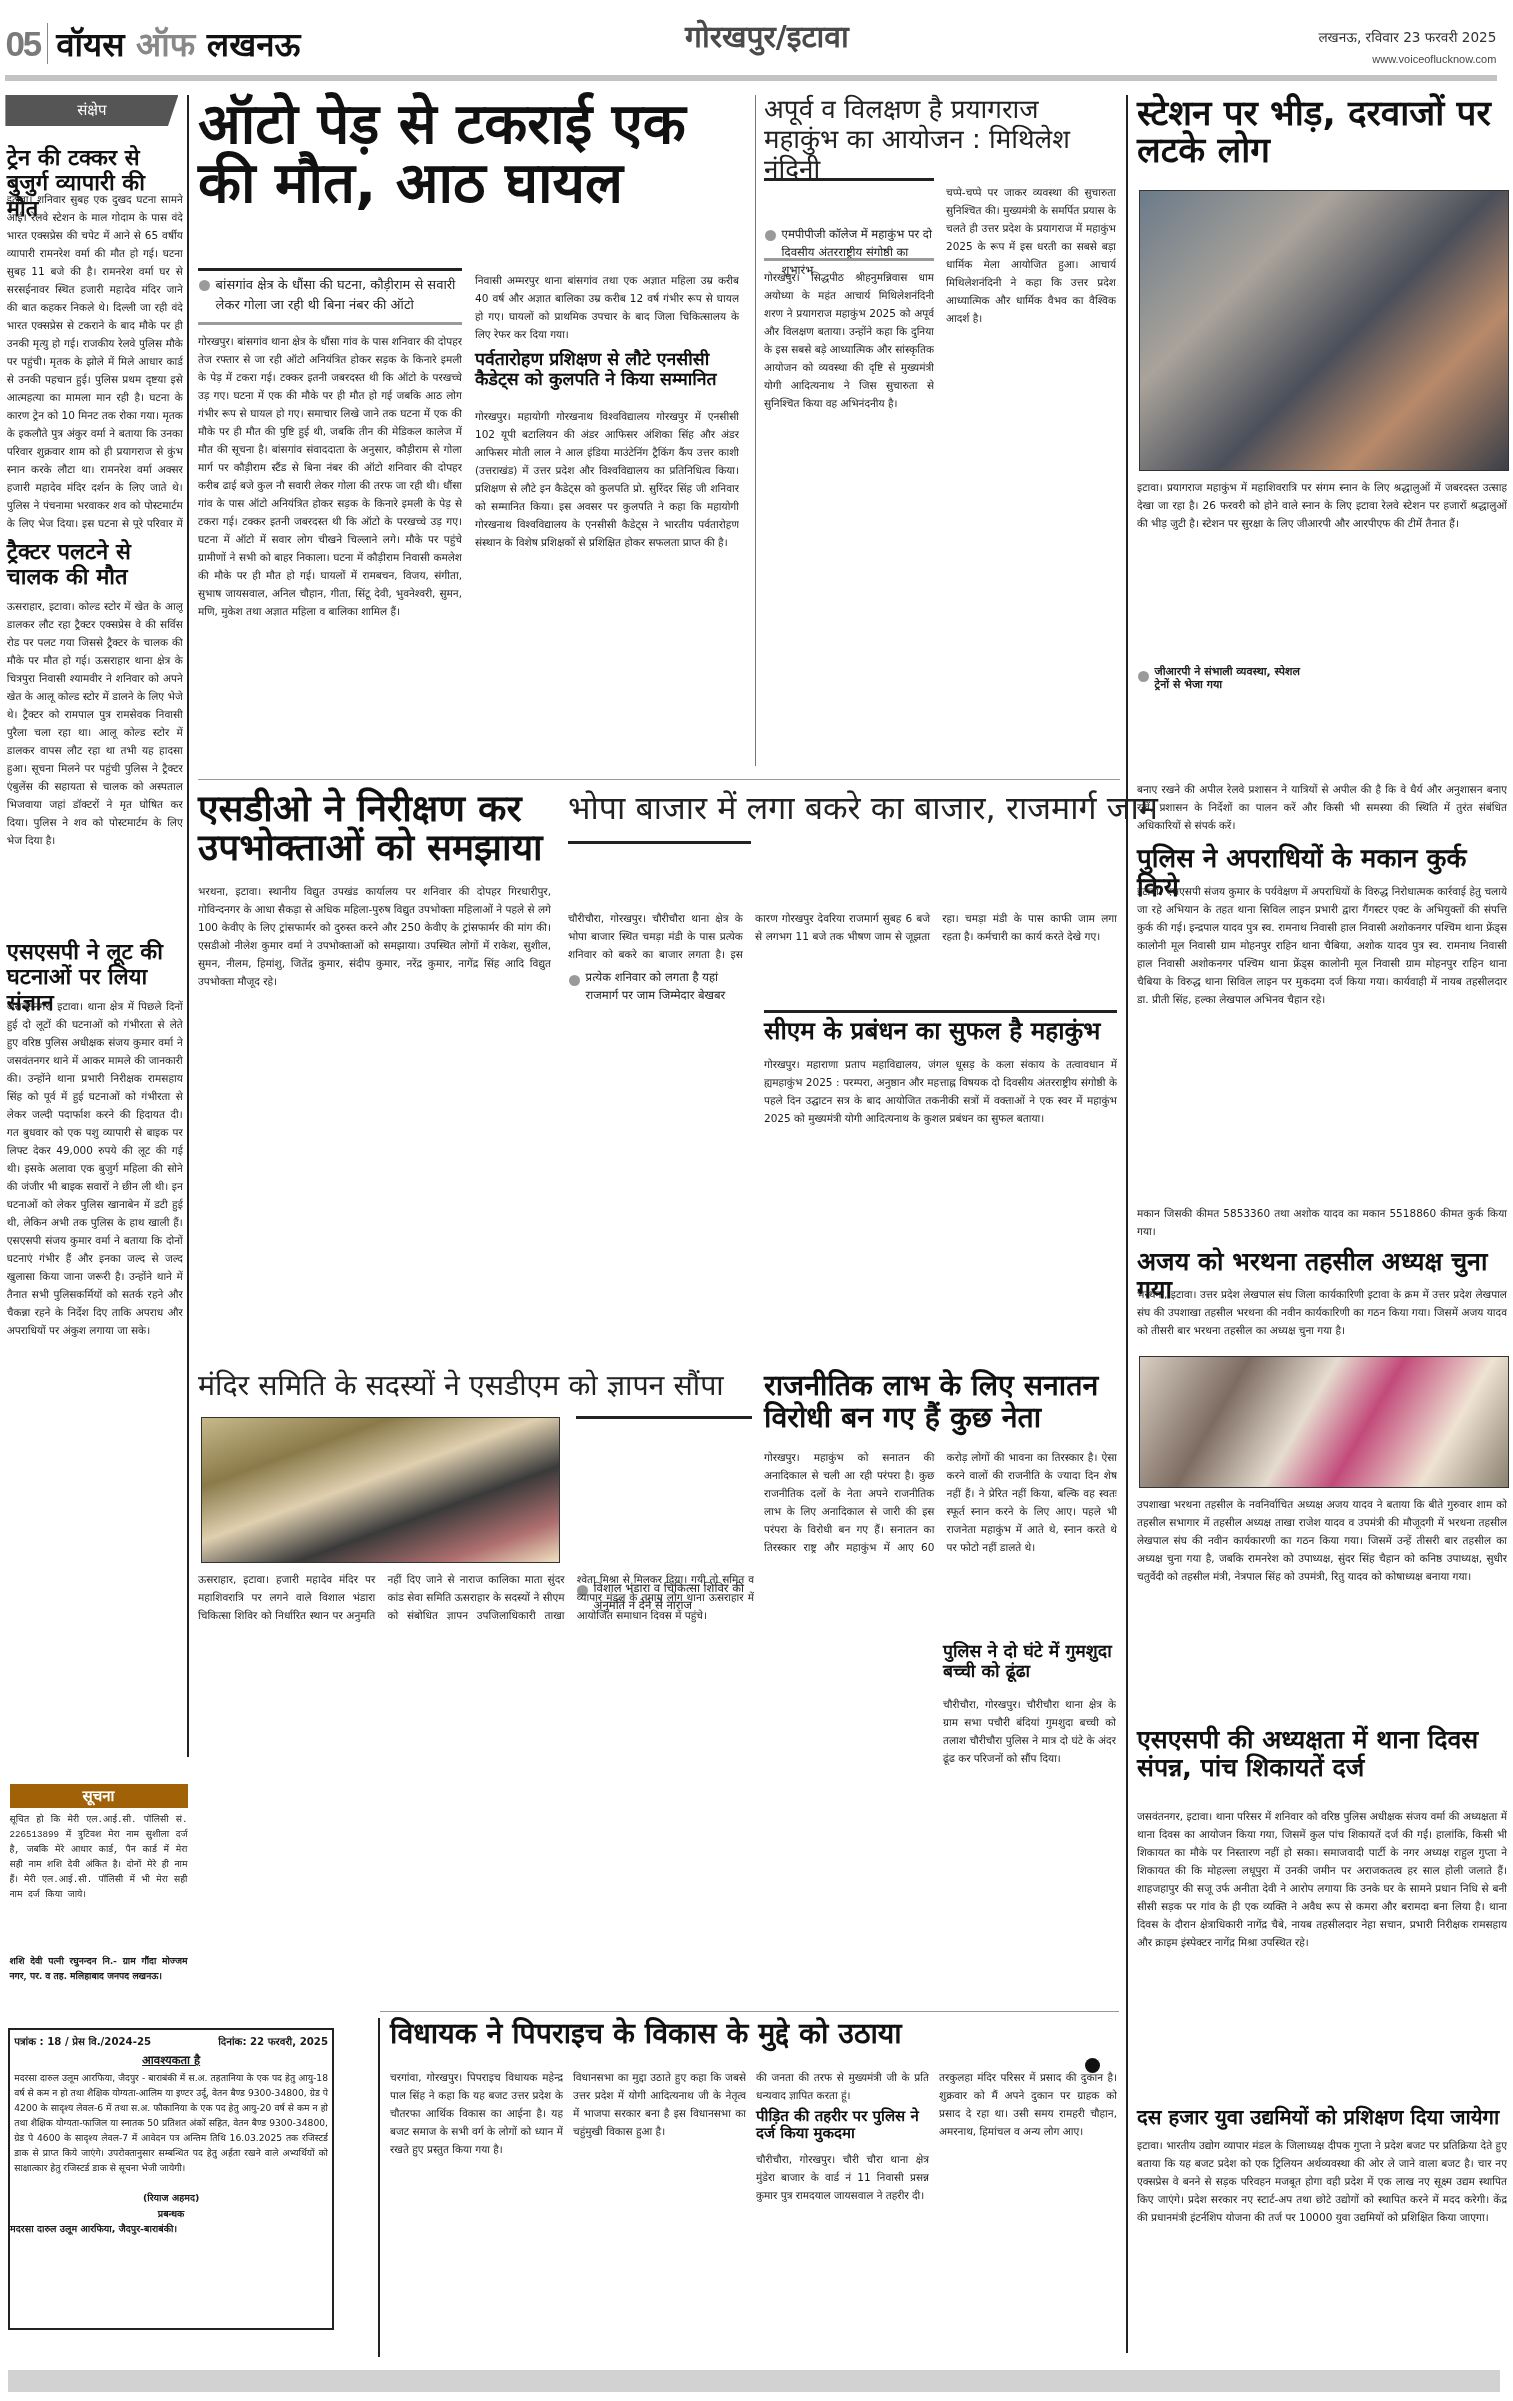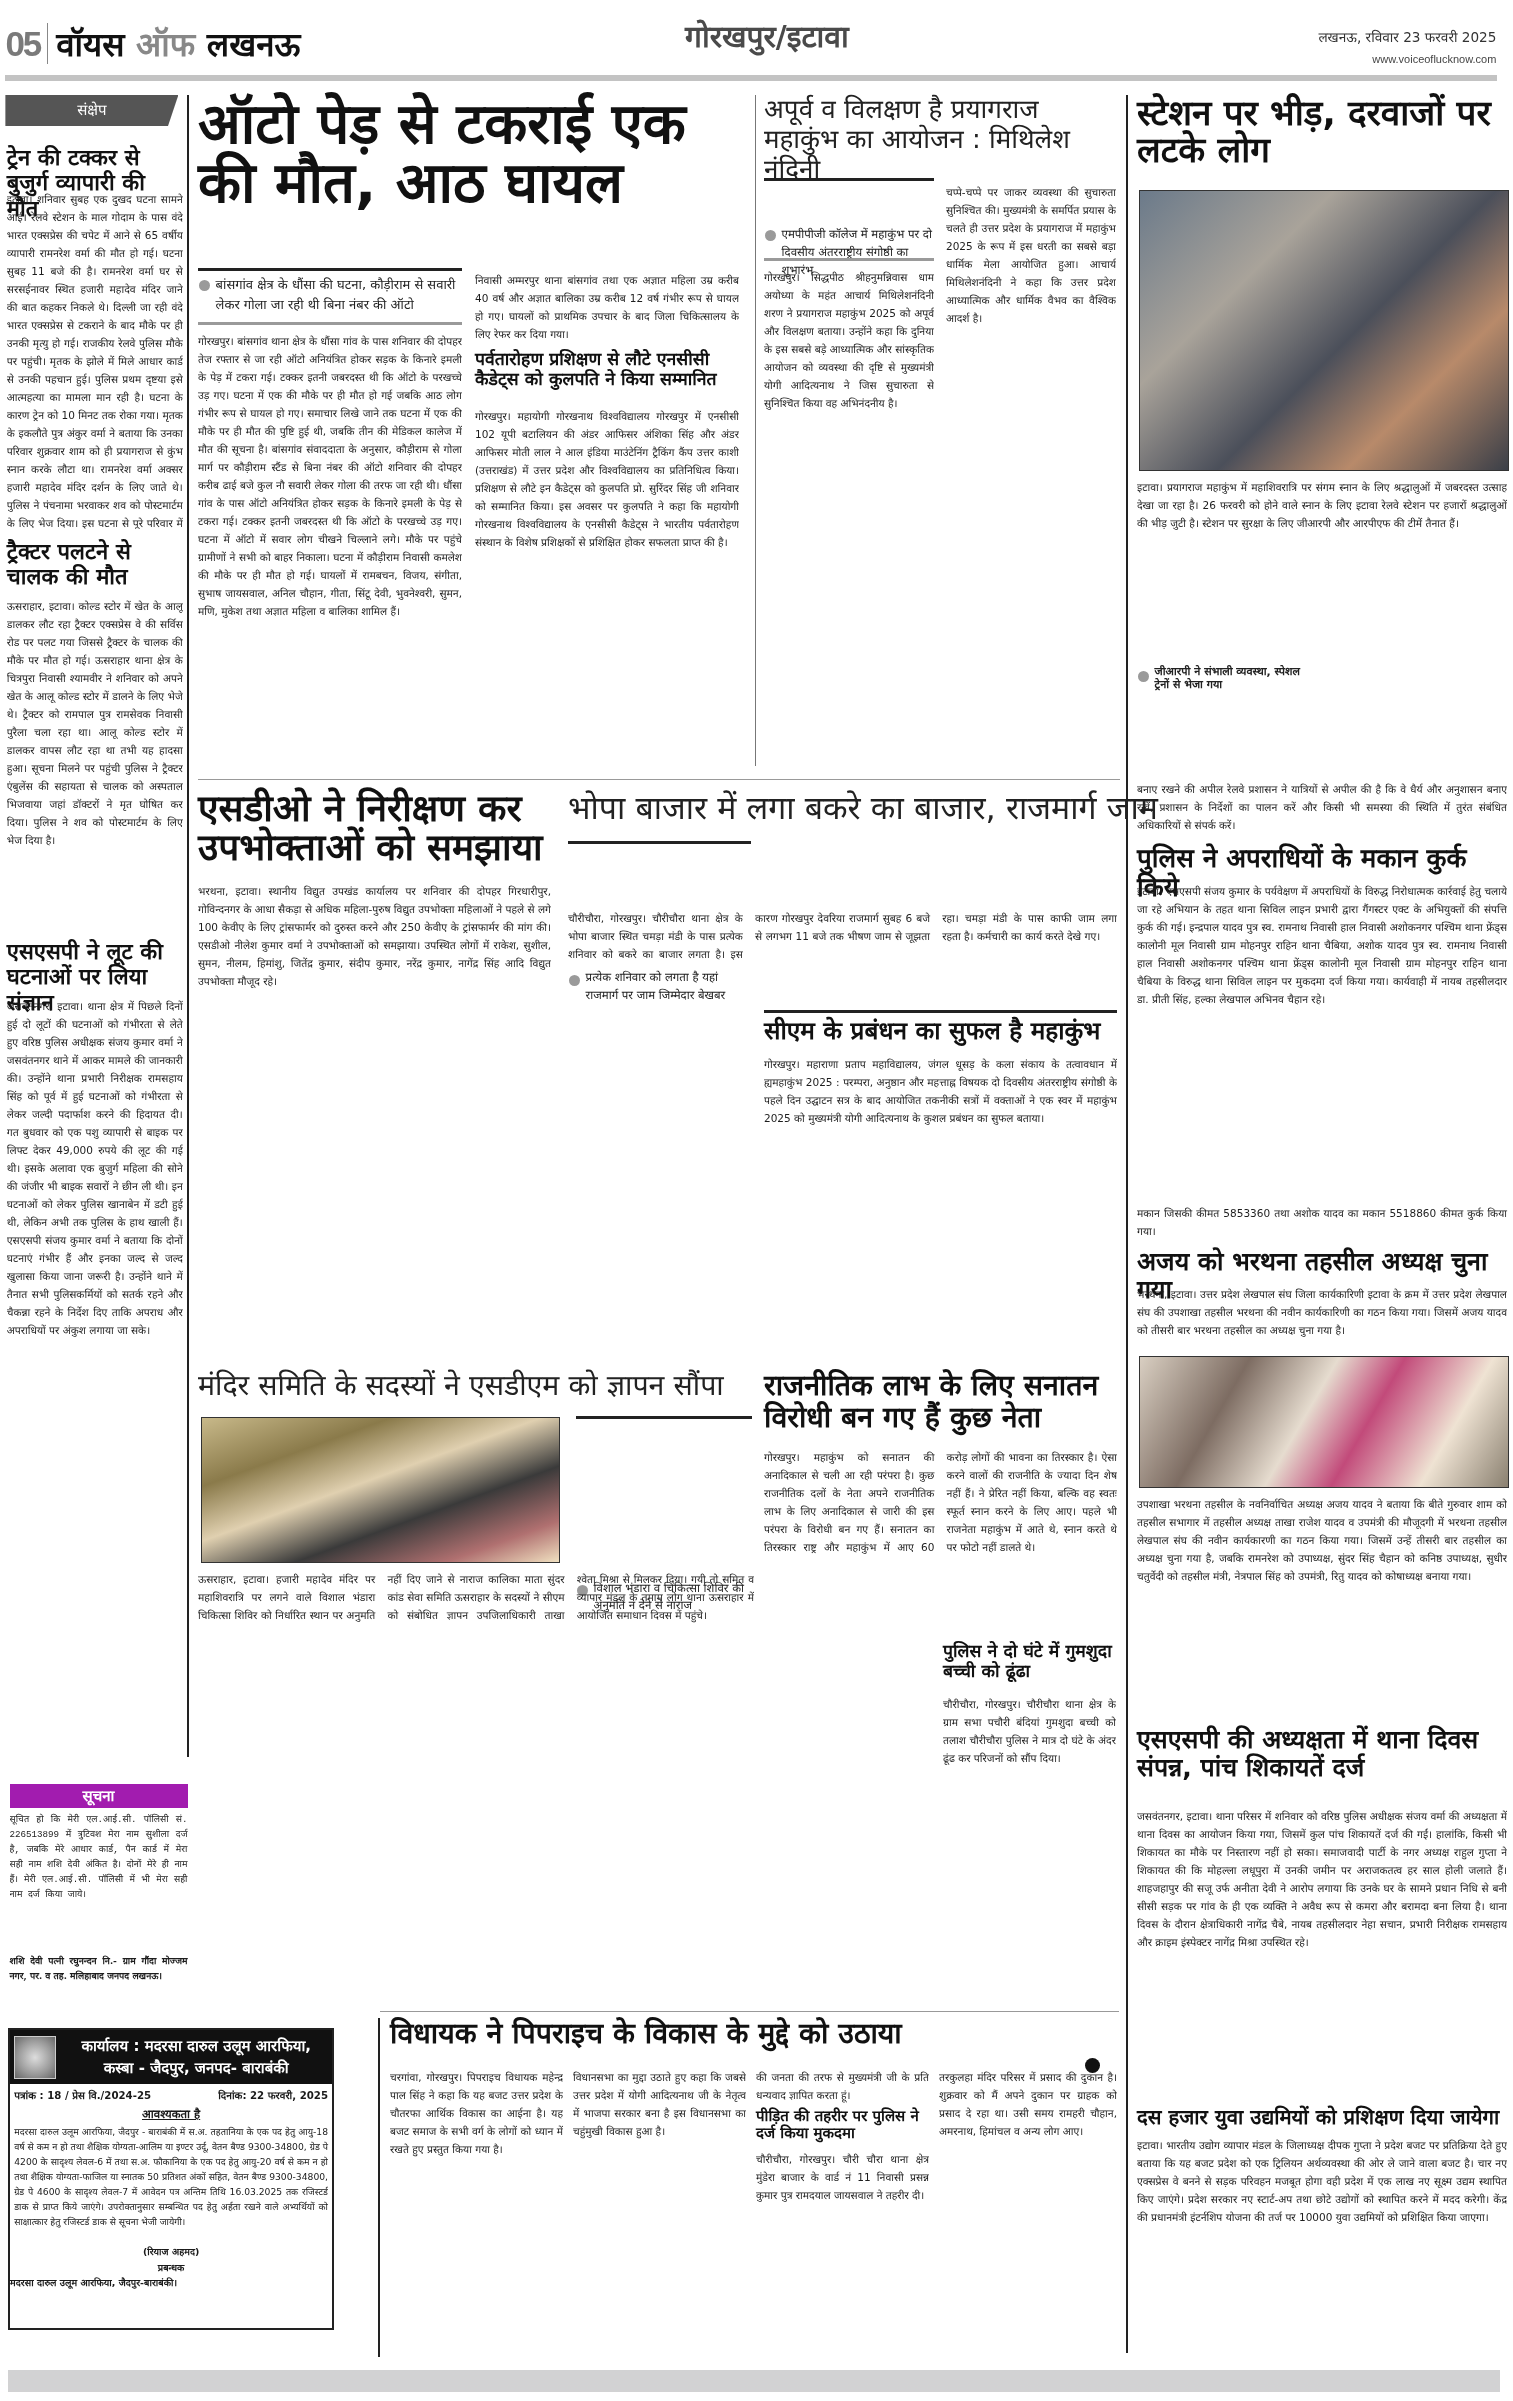--- a/index.html
+++ b/index.html
@@ -21,21 +21,21 @@
   .head-xl { font-weight: 700; color: #111; line-height: 1.05; }
   .head-lg { font-weight: 700; color: #111; line-height: 1.12; }
   .head-md { font-weight: 700; color: #111; line-height: 1.15; }
   .head-light { font-weight: 400; color: #222; line-height: 1.15; }
   .body { font-size: 10.5px; line-height: 18px; text-align: justify; color: #1d1d1d; }
   .deck { font-size: 13px; line-height: 20.3px; color: #222; padding-left: 17.6px; position: relative; }
   .deck::before { content: ""; position: absolute; left: 1.4px; top: 5.4px; width: 11px; height: 11px; border-radius: 50%; background: #9a9a9a; }
   .photo { background: linear-gradient(135deg, #6b7a8a 0%, #a9a39a 30%, #4b4f5a 55%, #b88a6a 75%, #3b3f48 100%); border: 1.4px solid #333; }
   .photo2 { background: linear-gradient(160deg, #c8b98a 0%, #8a7a4a 25%, #e0d0b0 45%, #3a3a3a 65%, #b07070 85%, #f0e0c0 100%); border: 1.4px solid #333; }
   .photo3 { background: linear-gradient(120deg, #d9cfc2 0%, #7d6c62 25%, #e6dccf 45%, #c24a7a 60%, #efe3d3 80%, #8a8070 100%); border: 1.4px solid #333; }
-  .soochna { left: 9.5px; top: 1784px; width: 178px; height: 24.4px; background: #a21caf; color: #fff; font-weight: 700; text-align: center; font-size: 15px; line-height: 24.4px; }
+  .soochna { left: 9.5px; top: 1784px; width: 178px; height: 24.4px; background: #a16207; color: #fff; font-weight: 700; text-align: center; font-size: 15px; line-height: 24.4px; }
   .ad-box { left: 8.1px; top: 2028px; width: 326px; height: 302px; border: 2px solid #222; }
   .ad-head { background: #111; color: #fff; height: 54px; display: flex; align-items: center; }
   .ad-logo { width: 42px; height: 43px; margin: 4.1px; background: radial-gradient(circle, #ddd 0%, #999 60%, #666 100%); border: 1.4px solid #ccc; }
   .ad-head-text { flex: 1; text-align: center; font-weight: 700; font-size: 15px; line-height: 22px; }
   .ad-meta { display: flex; justify-content: space-between; font-size: 10.2px; font-weight: 700; padding: 4.1px 4.1px 1.4px 4.1px; }
   .ad-req { text-align: center; text-decoration: underline; font-weight: 700; font-size: 11.5px; margin: 2.7px 0; }
   .ad-body { font-size: 9.2px; line-height: 15px; padding: 0 4.1px; text-align: justify; }
   .ad-sign { text-align: center; font-weight: 700; font-size: 9.5px; line-height: 16.3px; margin-top: 15px; }
   .ad-sign-last { font-weight: 700; font-size: 9.5px; padding-right: 6.8px; }
   .dot { display: inline-block; width: 15px; height: 15px; border-radius: 50%; background: #111; }
@@ -133,27 +133,20 @@
 <div class="abs hrule" style="left:576px;top:1416px;width:176px;"></div>
 <div class="abs deck" style="left:576px;top:1423px;width:176px;font-size:11.5px;line-height:17.6px;">विशाल भंडारा व चिकित्सा शिविर की अनुमति न देने से नाराज</div>
 <div class="abs body" style="left:198px;top:1570px;width:556px;height:420px;overflow:hidden;column-count:3;column-gap:12.2px;">ऊसराहार, इटावा। हजारी महादेव मंदिर पर महाशिवरात्रि पर लगने वाले विशाल भंडारा चिकित्सा शिविर को निर्धारित स्थान पर अनुमति नहीं दिए जाने से नाराज कालिका माता सुंदर कांड सेवा समिति ऊसराहार के सदस्यों ने सीएम को संबोधित ज्ञापन उपजिलाधिकारी ताखा श्वेता मिश्रा से मिलकर दिया। गयी तो समित व व्यापार मंडल के तमाम लोग थाना ऊसराहार में आयोजित समाधान दिवस में पहुंचे।</div>
 
 <div class="abs head-lg" style="left:764px;top:1370px;width:353px;font-size:28.5px;">राजनीतिक लाभ के लिए सनातन विरोधी बन गए हैं कुछ नेता</div>
 <div class="abs body" style="left:764px;top:1448px;width:353px;height:190px;overflow:hidden;column-count:2;column-gap:12.2px;">गोरखपुर। महाकुंभ को सनातन की अनादिकाल से चली आ रही परंपरा है। कुछ राजनीतिक दलों के नेता अपने राजनीतिक लाभ के लिए अनादिकाल से जारी की इस परंपरा के विरोधी बन गए हैं। सनातन का तिरस्कार राष्ट्र और महाकुंभ में आए 60 करोड़ लोगों की भावना का तिरस्कार है। ऐसा करने वालों की राजनीति के ज्यादा दिन शेष नहीं हैं। ने प्रेरित नहीं किया, बल्कि वह स्वतः स्फूर्त स्नान करने के लिए आए। पहले भी राजनेता महाकुंभ में आते थे, स्नान करते थे पर फोटो नहीं डालते थे।</div>
 <div class="abs head-md" style="left:943px;top:1641px;width:173px;font-size:17.6px;">पुलिस ने दो घंटे में गुमशुदा बच्ची को ढूंढा</div>
 <div class="abs body" style="left:943px;top:1695px;width:173px;height:298px;overflow:hidden;">चौरीचौरा, गोरखपुर। चौरीचौरा थाना क्षेत्र के ग्राम सभा पचौरी बंदियां गुमशुदा बच्ची को तलाश चौरीचौरा पुलिस ने मात्र दो घंटे के अंदर ढूंढ कर परिजनों को सौंप दिया।</div>
 
 <div class="abs ad-box">
-  <div class="ad-head">
-    <div class="ad-logo"></div>
-    <div class="ad-head-text">
-      <div>कार्यालय : मदरसा दारुल उलूम आरफिया,</div>
-      <div>कस्बा - जैदपुर, जनपद- बाराबंकी</div>
-    </div>
-  </div>
   <div class="ad-meta">
     <span>पत्रांक : 18 / प्रेस वि./2024-25</span>
     <span>दिनांक: 22 फरवरी, 2025</span>
   </div>
   <div class="ad-req">आवश्यकता है</div>
   <div class="ad-body">मदरसा दारुल उलूम आरफिया, जैदपुर - बाराबंकी में स.अ. तहतानिया के एक पद हेतु आयु-18 वर्ष से कम न हो तथा शैक्षिक योग्यता-आलिम या इण्टर उर्दू, वेतन बैण्ड 9300-34800, ग्रेड पे 4200 के सादृश्य लेवल-6 में तथा स.अ. फौकानिया के एक पद हेतु आयु-20 वर्ष से कम न हो तथा शैक्षिक योग्यता-फाजिल या स्नातक 50 प्रतिशत अंकों सहित, वेतन बैण्ड 9300-34800, ग्रेड पे 4600 के सादृश्य लेवल-7 में आवेदन पत्र अन्तिम तिथि 16.03.2025 तक रजिस्टर्ड डाक से प्राप्त किये जाएंगे। उपरोक्तानुसार सम्बन्धित पद हेतु अर्हता रखने वाले अभ्यर्थियों को साक्षात्कार हेतु रजिस्टर्ड डाक से सूचना भेजी जायेगी।</div>
   <div class="ad-sign">(रियाज अहमद)</div>
   <div class="ad-sign" style="margin-top:0;">प्रबन्धक</div>
   <div class="ad-sign-last">मदरसा दारुल उलूम आरफिया, जैदपुर-बाराबंकी।</div>
 </div>

